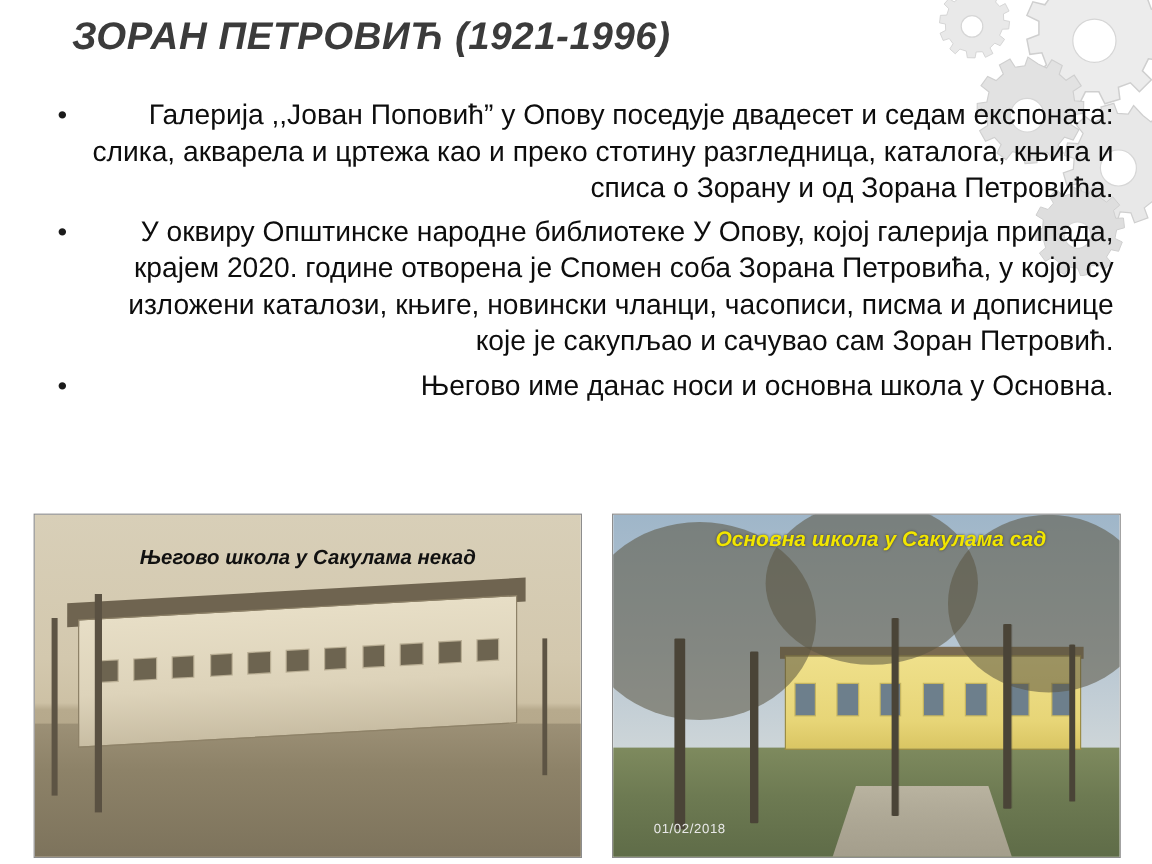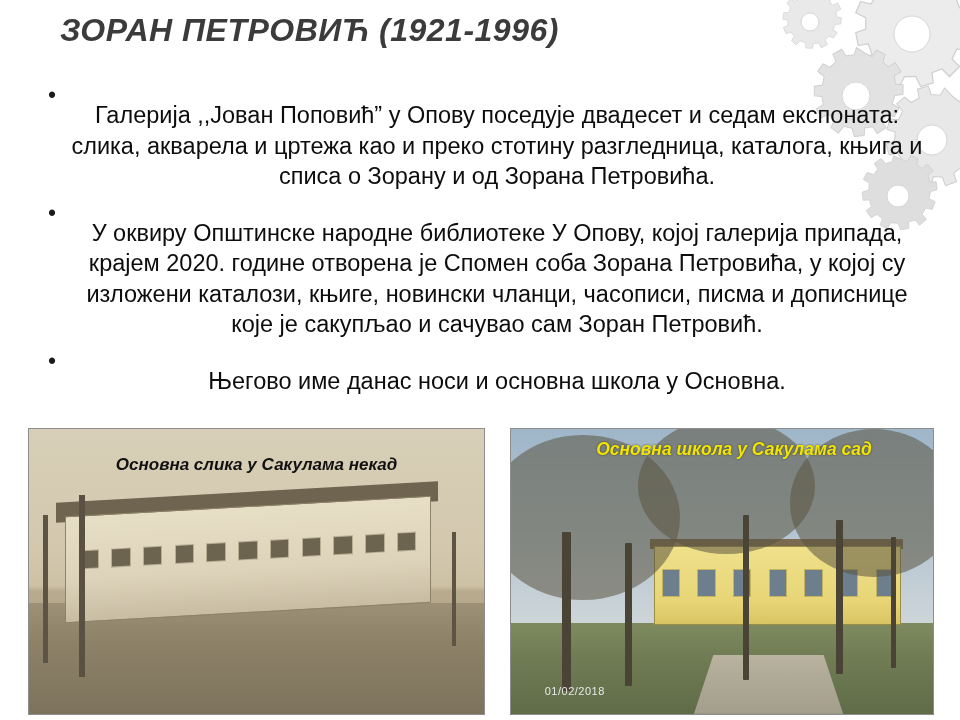--- a/index.html
+++ b/index.html
@@ -59,22 +59,21 @@
     font-size: 23px;
     line-height: 30.5px;
     color: #1b1b1b;
     text-align: center;
   }
   .bullet-text {
     flex: 1;
     font-size: 23.5px;
     line-height: 30.5px;
     color: #0d0d0d;
-    text-align: center;
-    margin-top: 20px;
+    text-align: right;
   }
 
   
   .photo {
     position: absolute;
     overflow: hidden;
     border: 1px solid #8d8d8d;
   }
   .photo-left {
     left: 28px;
@@ -316,21 +315,21 @@
       <div class="old-win"></div>
       <div class="old-win"></div>
       <div class="old-win"></div>
       <div class="old-win"></div>
     </div>
   </div>
   <div class="pole"></div>
   <div class="old-tree" style="left:3%; top:30%; width:5px; height:52%;"></div>
   <div class="old-tree" style="left:93%; top:36%; width:4px; height:40%;"></div>
 
-  <div class="caption caption-left">Основна слика у Сакулама  некад</div>
+  <div class="caption caption-left">Његово школа у Сакулама  некад</div>
 </div>
 
 <div class="photo photo-right">
   <div class="newphoto-sky"></div>
   <div class="new-ground"></div>
 
   <div class="new-roof"></div>
   <div class="new-building">
     <div class="new-win-row">
       <div class="new-win"></div>

